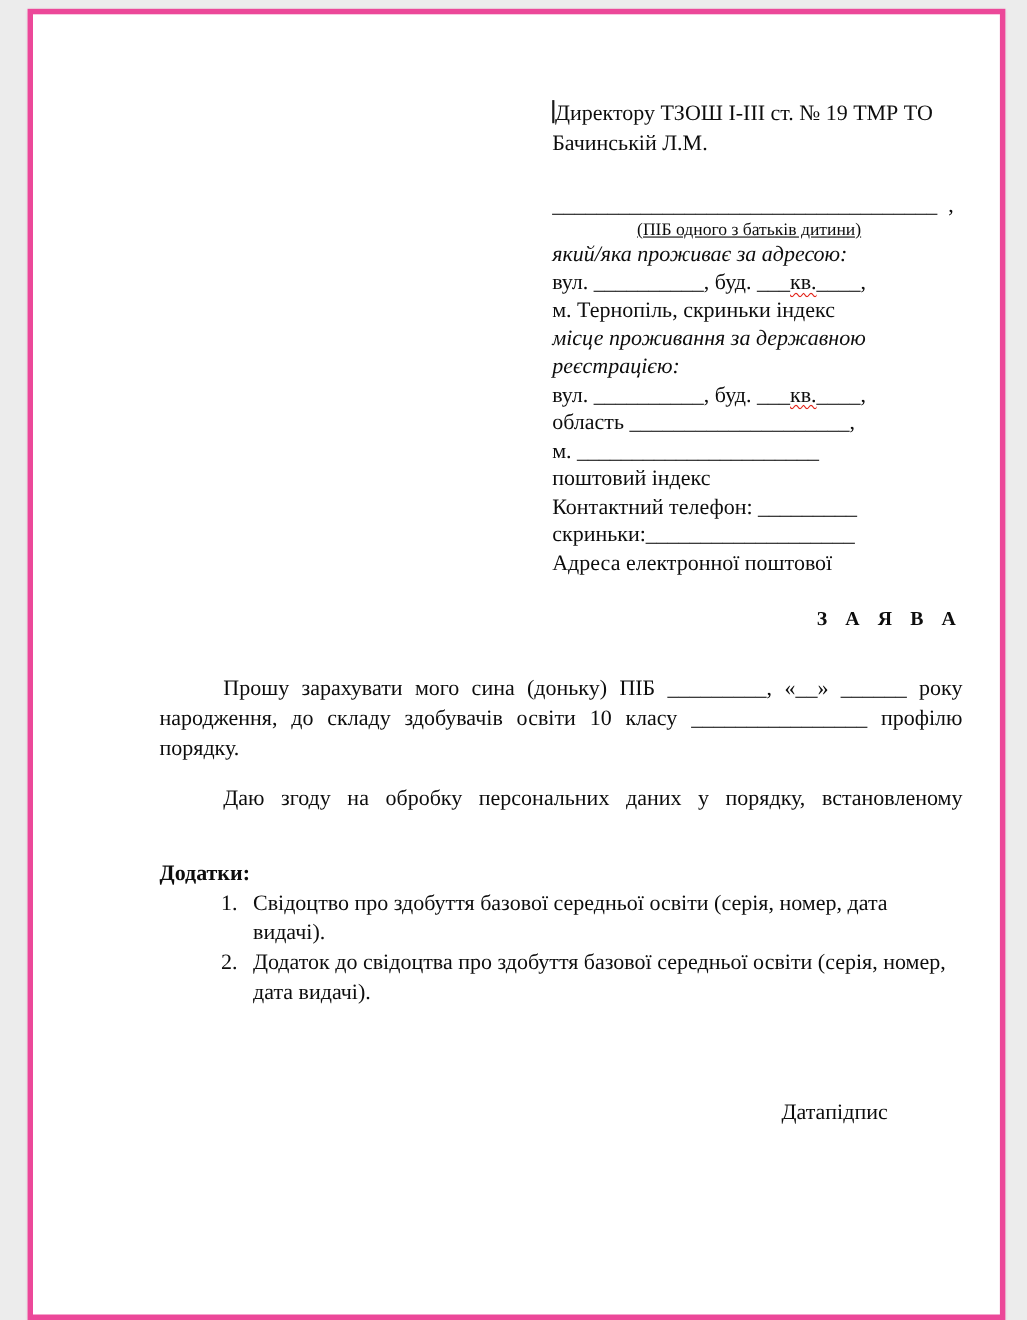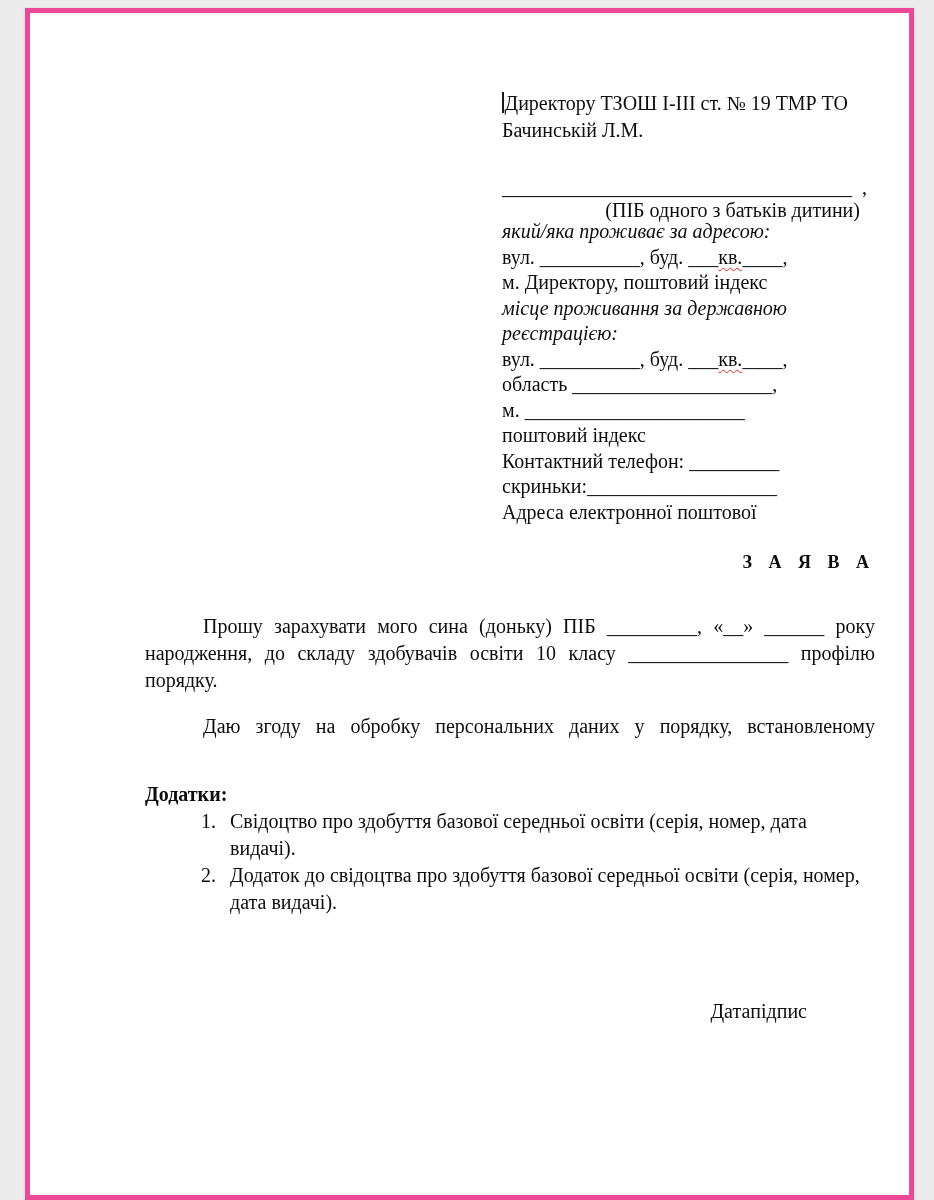--- a/index.html
+++ b/index.html
@@ -19,21 +19,21 @@
     box-shadow:0 1px 3px rgba(0,0,0,.14);
     box-sizing:border-box;
     padding:77px 44px 0 115px;
   }
   .content{width:730px;font-size:20px;}
   
   .rblock{margin-left:357px;width:373px;}
   .rblock .rline{white-space:nowrap;line-height:27px;}
   .rblock .aline{white-space:nowrap;line-height:25.5px;}
   .spacer{height:30px;}
-  .caption{width:358px;text-align:right;font-size:20px;line-height:18px;white-space:nowrap;}
+  .caption{width:358px;text-align:center;font-size:16px;line-height:18px;white-space:nowrap;text-decoration:underline;}
   .it{font-style:italic;}
   .sq{
     text-decoration:underline;
     text-decoration-style:wavy;
     text-decoration-color:#e3241a;
     text-decoration-thickness:1px;
     text-underline-offset:3px;
   }
   .caret{
     display:inline-block;width:1.5px;height:21px;
@@ -70,21 +70,21 @@
       <div class="rline"><span class="caret"></span><span>Директору ТЗОШ І-ІІІ ст. № 19 ТМР ТО</span></div>
       <div class="rline">Бачинській Л.М.</div>
 
       <div class="spacer"></div>
 
       <div class="rline">___________________________________&nbsp;&nbsp;,</div>
       <div class="caption">(ПІБ одного з батьків дитини)</div>
 
       <div class="aline it">який/яка проживає за адресою:</div>
       <div class="aline"><span>вул. __________, буд. ___</span><span class="sq">кв.</span><span>____,</span></div>
-      <div class="aline">м. Директору, поштовий індекс</div>
+      <div class="aline">м. Тернопіль, скриньки індекс</div>
       <div class="aline it">місце проживання за державною</div>
       <div class="aline it">реєстрацією:</div>
       <div class="aline"><span>вул. __________, буд. ___</span><span class="sq">кв.</span><span>____,</span></div>
       <div class="aline">область ____________________,</div>
       <div class="aline">м. ______________________</div>
       <div class="aline">поштовий індекс</div>
       <div class="aline">Контактний телефон: _________</div>
       <div class="aline">скриньки:___________________</div>
       <div class="aline">Адреса електронної поштової</div>
     </div>

